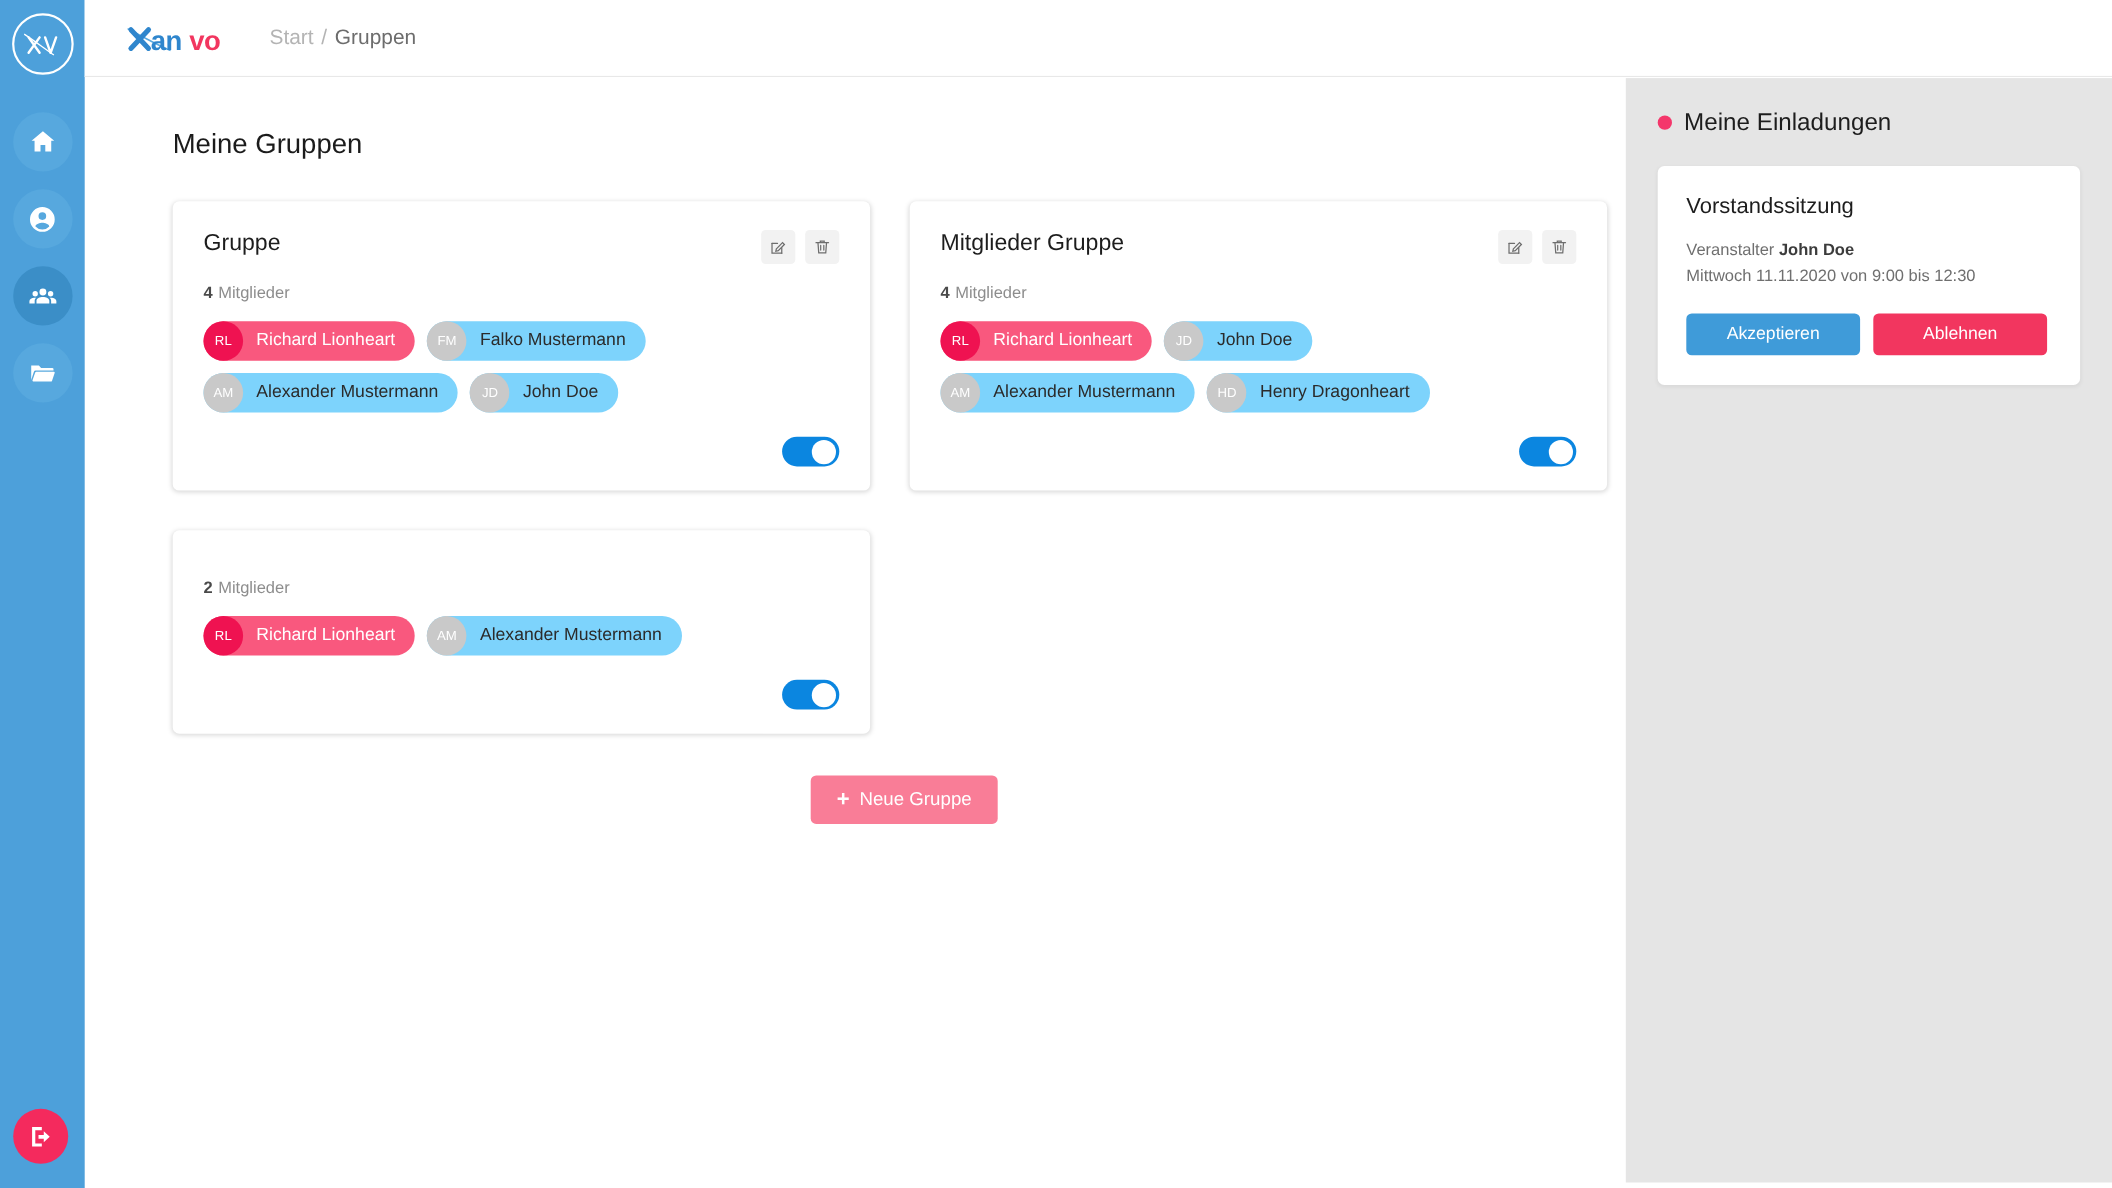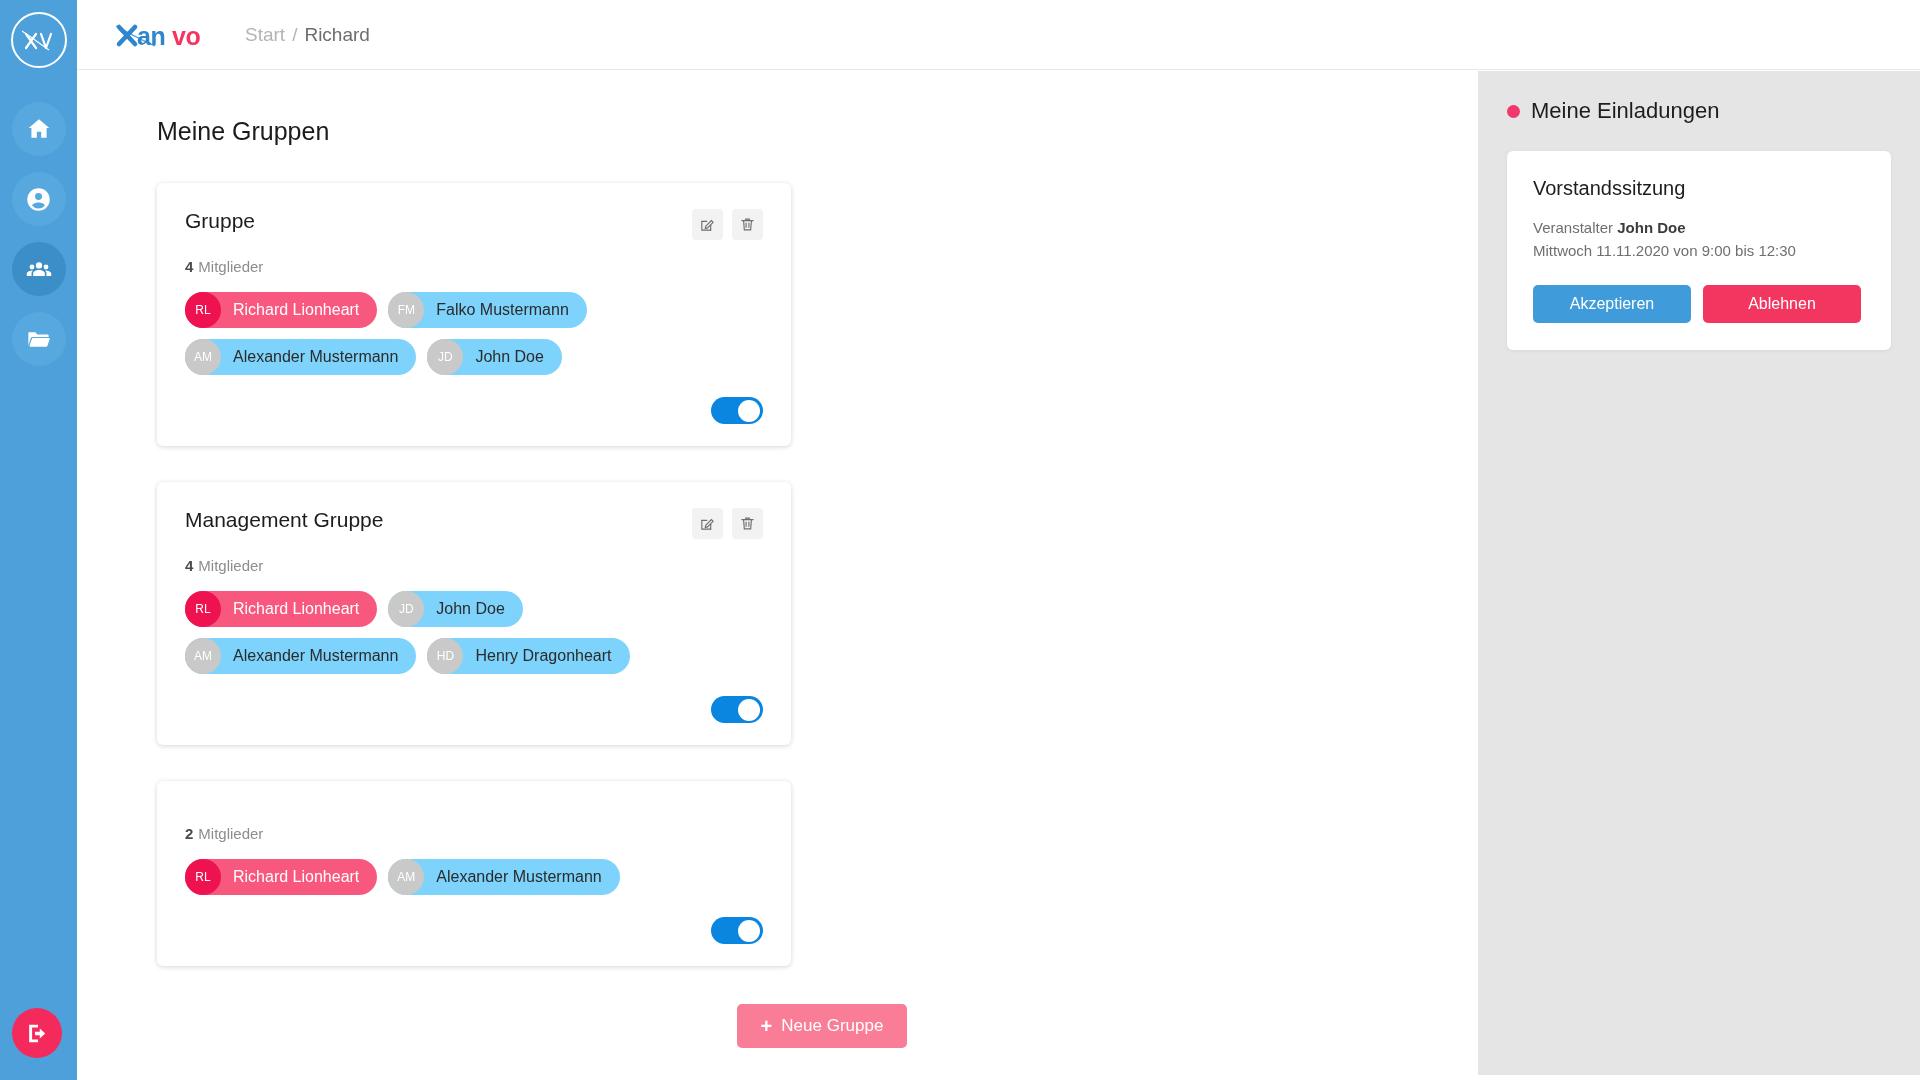--- a/index.html
+++ b/index.html
@@ -81,21 +81,20 @@
   .page-title {
     margin: 46px 0 0 47px;
     font-size: 25px; font-weight: 400; color: #1b1b1b;
   }
 
   .cards {
     margin: 37px 0 0 47px;
     display: flex; flex-wrap: wrap;
     gap: 36px 36px;
     width: 1330px;
-    flex-direction: column;
   }
   .card {
     background: #ffffff;
     border-radius: 6px;
     box-shadow: 0 1px 5px rgba(0,0,0,.17);
     padding: 26px 28px 22px 28px;
     position: relative;
   }
   .card.w-narrow { width: 634px; }
   .card.w-wide   { width: 634px; }
@@ -268,21 +267,21 @@
     <svg width="104" height="30" viewBox="0 0 104 30" aria-hidden="true">
       <path d="M1 6 C12 12, 24 19, 40 26" stroke="#5aa9e0" stroke-width="1.4" fill="none"></path>
       <path d="M4 7 L20 24 M20 7 L4 24" stroke="#2f86cd" stroke-width="4.6" fill="none" stroke-linecap="round"></path>
       <text x="22" y="25" font-family="Liberation Sans, sans-serif" font-size="25" font-weight="700" fill="#2f86cd" letter-spacing="-0.5">an</text>
       <text x="57" y="25" font-family="Liberation Sans, sans-serif" font-size="25" font-weight="700" fill="#f2365f" letter-spacing="-0.5">vo</text>
     </svg>
   </div>
   <div class="breadcrumb">
     <span class="crumb-home">Start</span>
     <span class="crumb-sep">/</span>
-    <span class="crumb-cur">Richard</span>
+    <span class="crumb-cur">Gruppen</span>
   </div>
 </header>
 
 <main class="main">
   <h1 class="page-title">Meine Gruppen</h1>
   <div class="cards" id="cards-container">
   <div class="card w-narrow">
     <div class="card-head">
       <div class="card-title">Gruppe</div>
       <div class="card-tools">
@@ -334,21 +333,21 @@
 </div>
     <div class="toggle-row">
       <div class="toggle">
         <span class="knob"></span>
       </div>
     </div>
   </div>
 
   <div class="card w-wide" style="width: 634px;">
     <div class="card-head">
-      <div class="card-title">Management Gruppe</div>
+      <div class="card-title">Mitglieder Gruppe</div>
       <div class="card-tools">
         <button class="tool-btn">
           <span>
             <svg width="17" height="17" viewBox="0 0 24 24">
               <path d="M4 7.5V20h12.5" stroke-linecap="round"></path>
               <path d="M4 7.5h7" stroke-linecap="round"></path>
               <path d="M16.5 20V13" stroke-linecap="round"></path>
               <path d="M9.6 14.4l7.9-7.9 2.4 2.4-7.9 7.9-3.1.7z"></path>
             </svg>
           </span>

